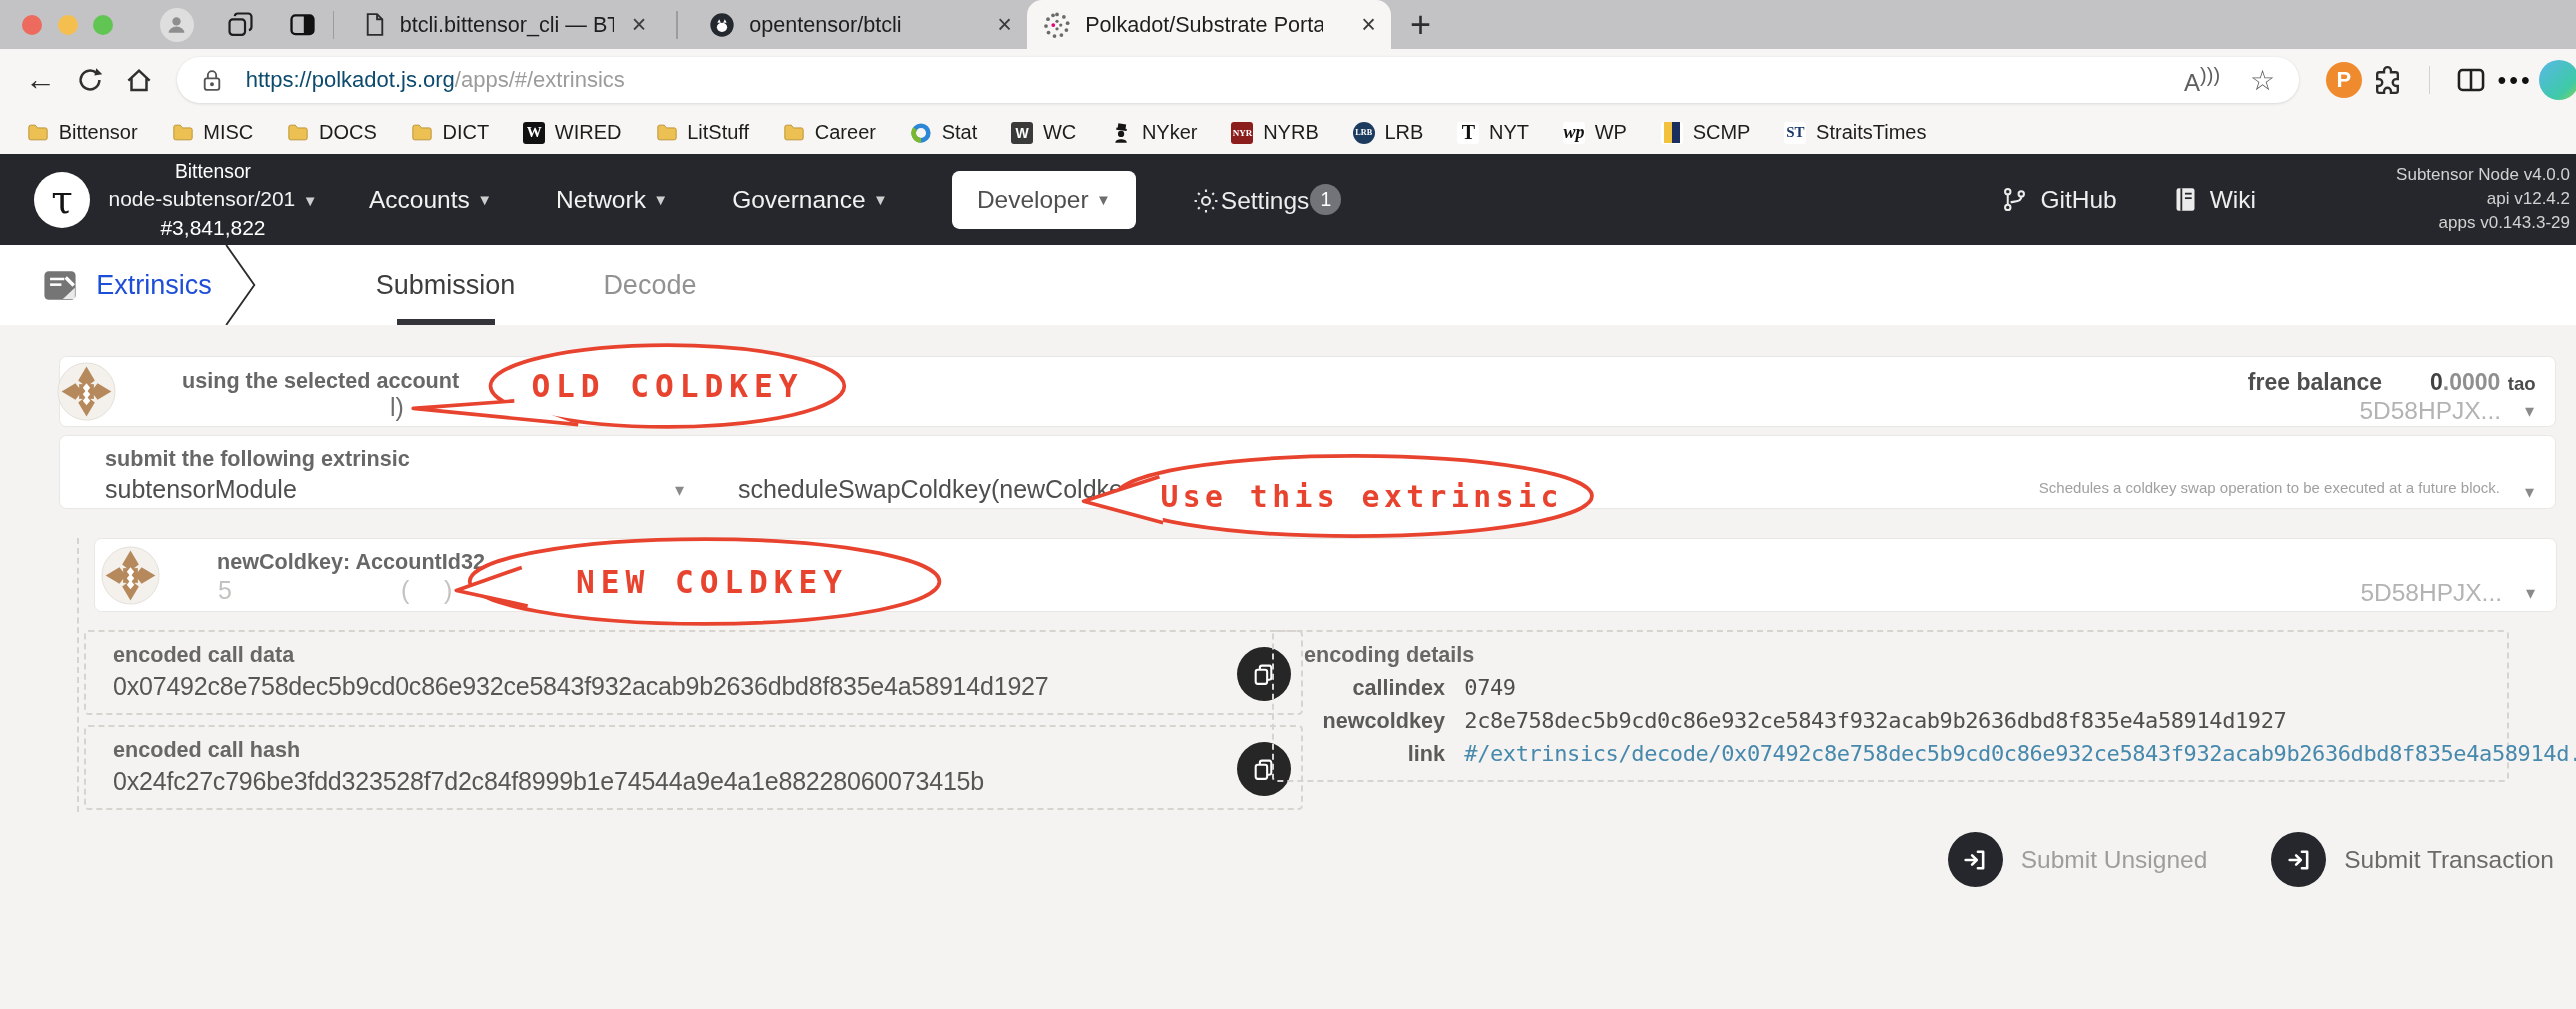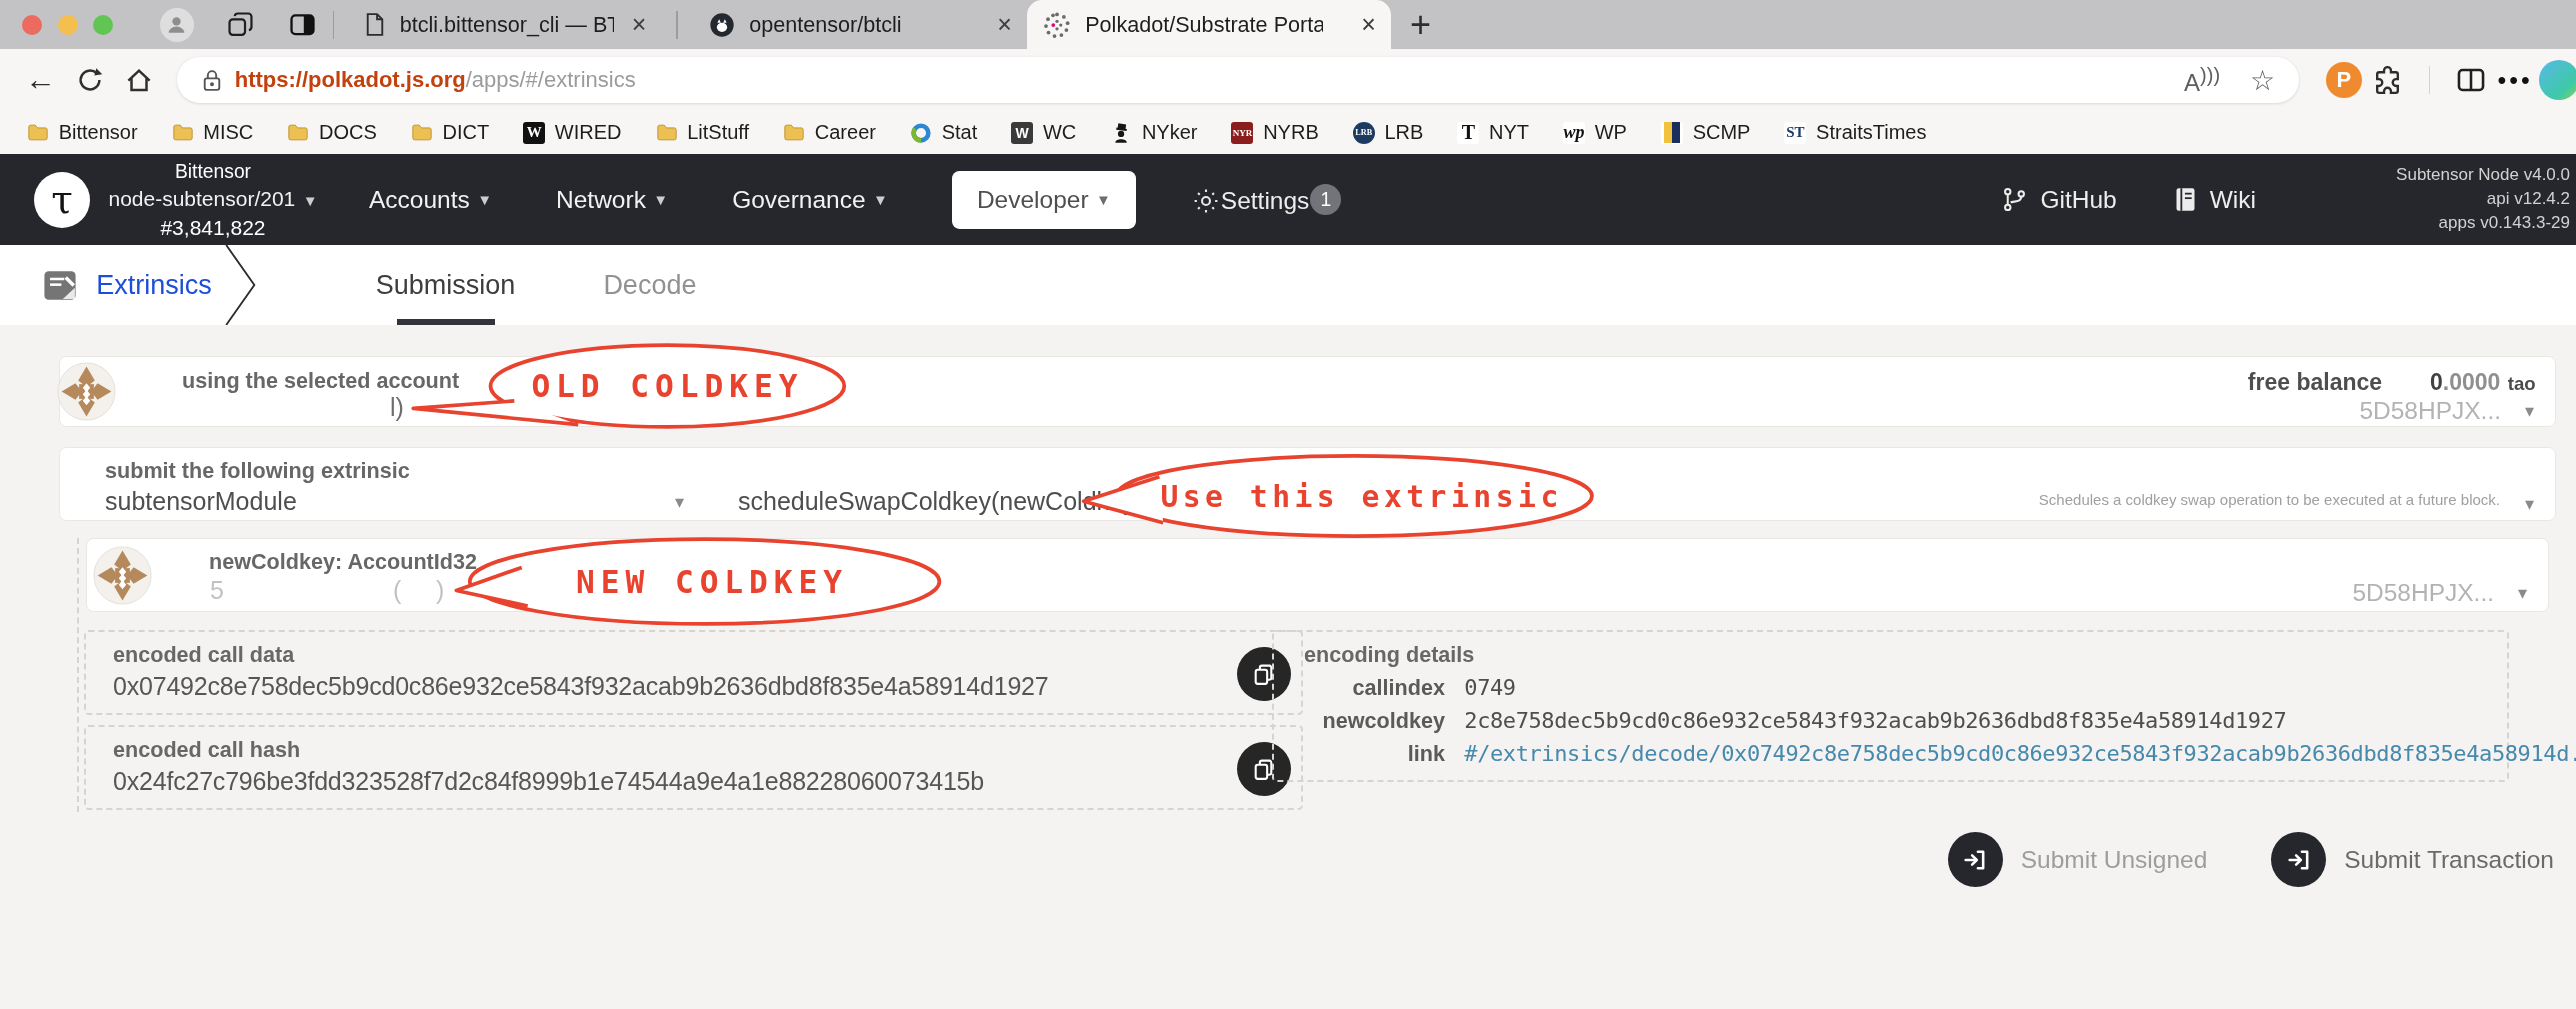--- a/index.html
+++ b/index.html
@@ -21,21 +21,21 @@
   .tab.active { width:364px; background:#f7f6f5; border-radius:15px 15px 0 0; }
   .tab .fav { margin-right:13.4px; display:flex; }
   .newtab { font-size:36px; color:#2e2e2e; margin-left:19.3px; font-weight:300; }
 
   
   .toolbar { height:62px; background:#f7f6f5; display:flex; align-items:center; padding:0 19.3px; gap:6px; }
   .nav-ic { width:43px; text-align:center; font-size:30px; color:#2f2f2f; display:flex; justify-content:center; }
   .back-arrow { font-size:31px; }
   .urlpill { flex:1; height:46px; background:#fff; border-radius:23px; display:flex; align-items:center; padding:0 24px; margin:0 10.4px; box-shadow:0 0.7px 3px rgba(0,0,0,.14); }
   .url { font-size:22px; color:#9b9b9b; margin-left:12px; }
-  .url b { color:#c2410c; font-weight:700; }
+  .url b { color:#0c4a6e; font-weight:400;margin-left:11px; }
   .pill-right { margin-left:auto; display:flex; align-items:center; gap:30px; color:#5e5e5e; }
   .readaloud { font-size:24px; color:#5e5e5e; }
   .star { font-size:28px; color:#5e5e5e; }
   .p-badge { width:36px; height:36px; border-radius:50%; background:#ef8a2e; color:#fff; font-weight:700; font-size:22px; display:flex; align-items:center; justify-content:center; margin-left:10.4px; }
   .tb-ic { display:flex; align-items:center; justify-content:center; width:40px; }
   .more { font-size:25px; color:#111; letter-spacing:3px; }
   .copilot { width:40px; height:40px; border-radius:50%; background:linear-gradient(135deg,#58b8e8,#3ec9a7 70%,#8ed44f); margin-right:-22px; flex:none; }
 
   
   .bookmarks { height:43px; background:#f7f6f5; display:flex; align-items:center; padding-left:27px; gap:34px; font-size:20px; color:#1d1d1d; }
@@ -76,22 +76,22 @@
   .snav-tabs { display:flex; margin-left:164px; gap:88px; font-size:27px; height:100%; align-items:center; }
   .snav-tab { position:relative; height:100%; display:flex; align-items:center; }
   .snav-tab.sel { color:#3d3d3d;text-align:right; }
   .snav-tab.sel::after { content:""; position:absolute; left:50%; transform:translateX(-50%); bottom:0; width:98px; height:6px; background:#33343a; }
   .snav-tab.unsel { color:#929292; }
 
   
   .content { position:relative; height:684px; background:#f4f3f1; }
   .card { position:absolute; background:#fff; border:1.5px solid #e9e7e4; border-radius:7.4px; }
   .card1 { left:59px; top:30.5px; width:2497px; height:71px; }
-  .card2 { left:59px; top:122px; width:2497px; height:74px; }
-  .card3 { left:86px; top:213px; width:2463px; height:74px; }
+  .card2 { left:59px; top:110px; width:2497px; height:74px; }
+  .card3 { left:94px; top:213px; width:2463px; height:74px; }
   .flabel { position:absolute; font-size:21.6px; font-weight:600; color:#676767; }
   .fval { position:absolute; font-size:25px; color:#4e4e4e; }
   .identicon { position:absolute; width:59px; height:59px; }
   .addr { position:absolute; right:54px; font-size:24.5px; color:#b3b3b3; }
   .dd-caret { position:absolute; right:21px; font-size:18px; color:#8a8a8a; }
   .balance { position:absolute; right:19.3px; top:12px; display:flex; align-items:baseline; font-size:23px; }
   .fb-label { color:#4e4e4e; font-weight:700; margin-right:48px; }
   .b-int { color:#424242; font-weight:700; }
   .b-frac { color:#8f8f8f; font-weight:700; }
   .b-unit { color:#4c4c4c; font-weight:700; font-size:18.6px; margin-left:7.4px; }

